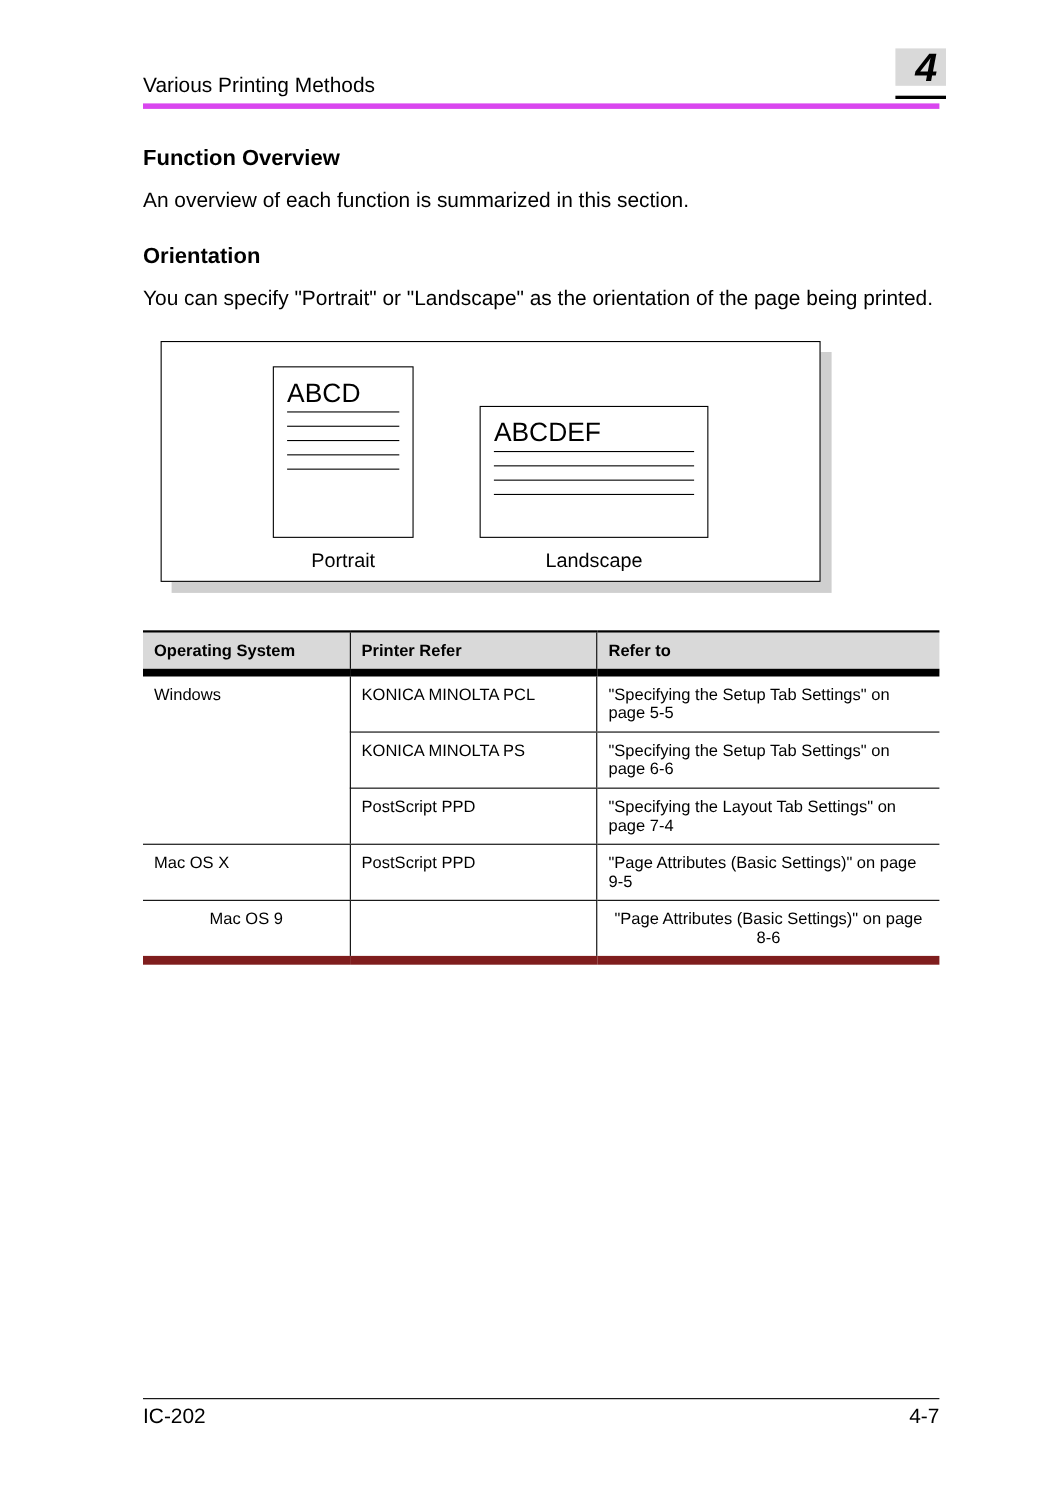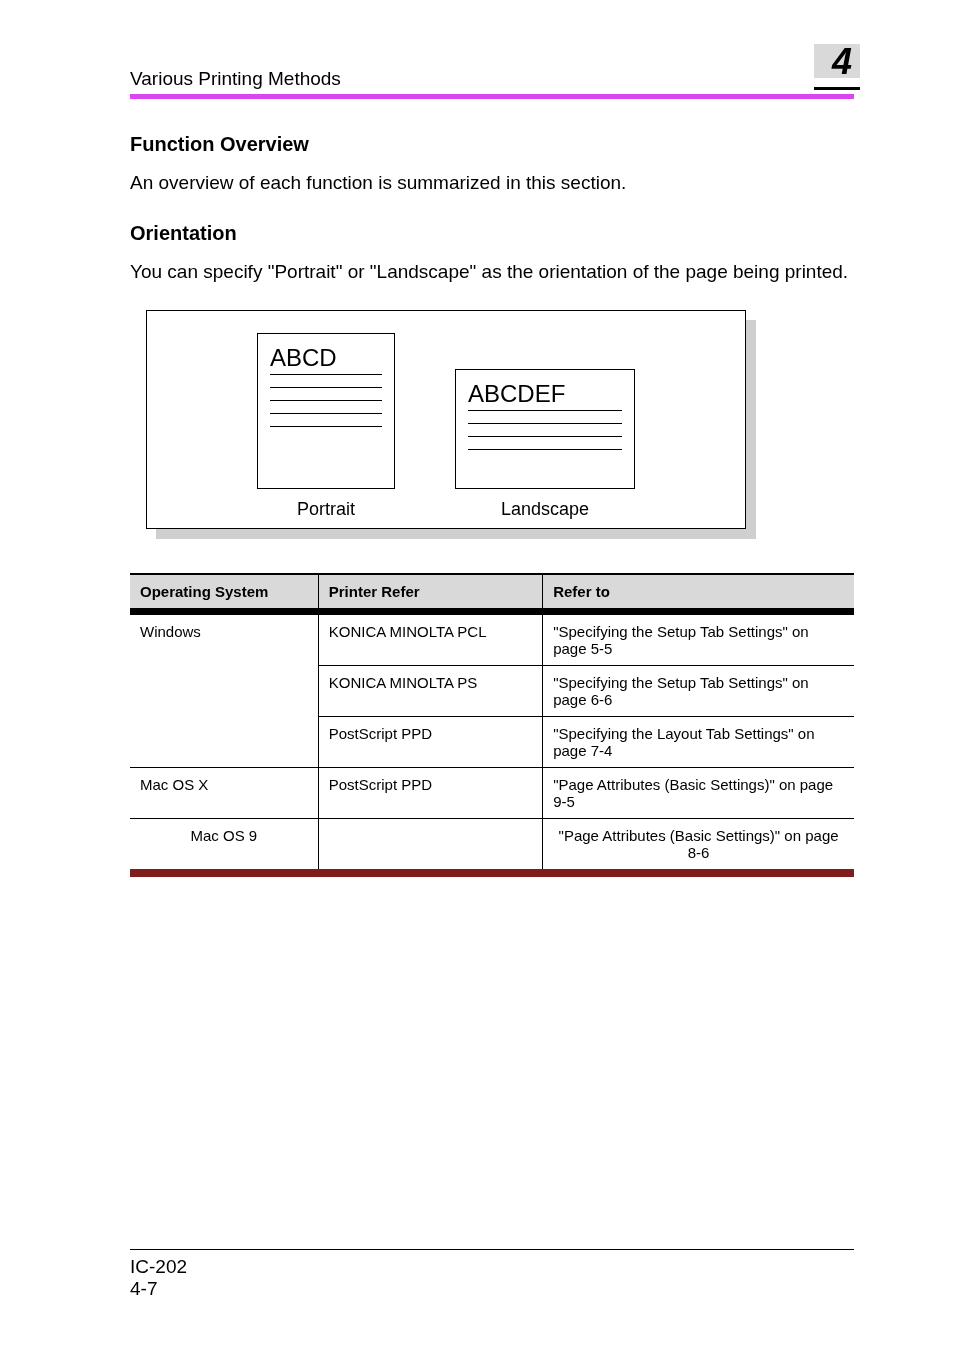--- a/index.html
+++ b/index.html
@@ -101,22 +101,22 @@
     align-items: center;
   }
   .sheet {
     border: 1.5px solid #000;
     background: #fff;
     padding: 10px 12px;
     display: flex;
     flex-direction: column;
     gap: 12px;
   }
-  .sheet.portrait { width: 138px; height: 156px; }
-  .sheet.landscape { width: 180px; height: 120px; }
+  .sheet.portrait { width: 128px; height: 156px; }
+  .sheet.landscape { width: 208px; height: 120px; }
   .sheet .title {
     font-size: 24px;
     border-bottom: 1.5px solid #000;
     padding-bottom: 2px;
   }
   .sheet .line {
     height: 1px;
     background: #000;
   }
   .caption {
@@ -157,21 +157,20 @@
   .footer {
     position: absolute;
     left: 130px;
     right: 100px;
     bottom: 52px;
     border-top: 1px solid #000;
     padding-top: 6px;
     display: flex;
     justify-content: space-between;
     font-size: 19px;
-    flex-direction: column;
   }
 </style>
 </head>
 <body>
 
 <div class="page">
 
   <div class="header-row">
     <span class="header-left">Various Printing Methods</span>
     <span class="header-right">

